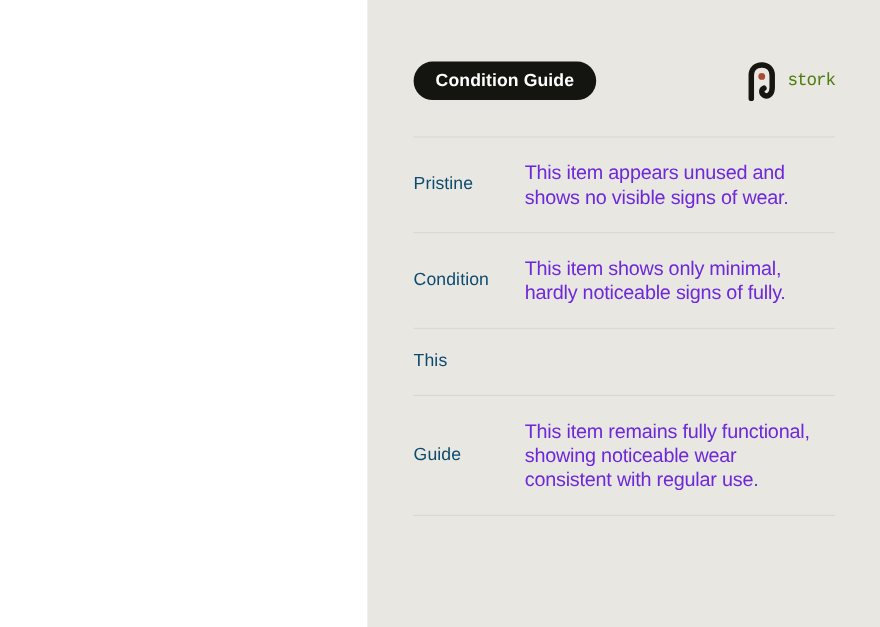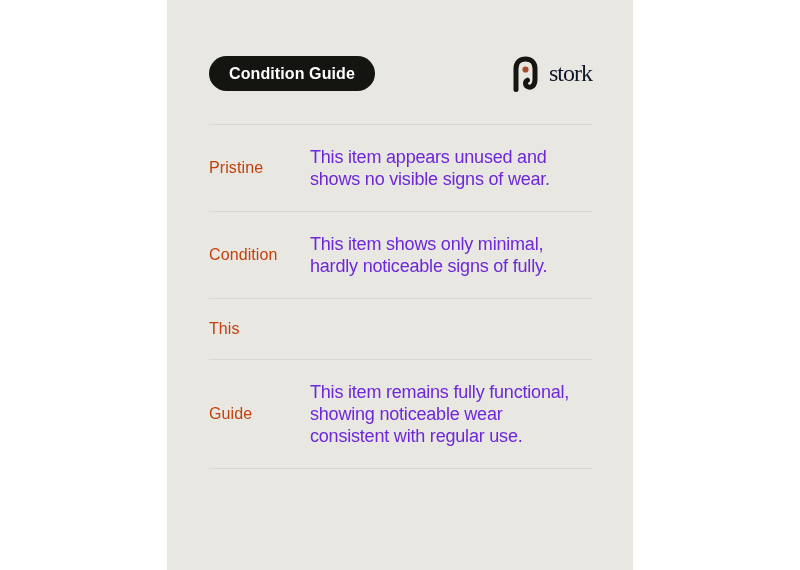--- a/index.html
+++ b/index.html
@@ -8,21 +8,21 @@
     height: 570px;
     background: #ffffff;
     font-family: "Liberation Sans", sans-serif;
     overflow: hidden;
   }
   .page {
     width: 800px;
     height: 474px;
     background: #ffffff;
     display: flex;
-    justify-content: center;
+    justify-content: flex-end;
   }
   .panel {
     width: 466px;
     height: 570px;
     background: #e9e7e2;
     padding: 0 41px 0 42px;
   }
   .header {
     margin-top: 56px;
     height: 35px;
@@ -43,39 +43,39 @@
     letter-spacing: 0.1px;
     white-space: nowrap;
   }
   .brand {
     display: flex;
     align-items: center;
     gap: 8px;
   }
   .brand-icon { display: block; }
   .brand-name {
-    font-family: Liberation Serif, serif;
-    font-size: 24px;
+    font-family: Liberation Mono, monospace;
+    font-size: 16px;
     letter-spacing: -1px;
-    color: #0f172a;
+    color: #4d7c0f;
     line-height: 1;
     padding-bottom: 2px;
   }
   .table { margin-top: 33px; }
   .row {
     display: grid;
     grid-template-columns: 101px 1fr;
     align-items: center;
     padding: 21px 0;
     border-top: 1px solid #d9d7d1;
   }
   .row:last-child { border-bottom: 1px solid #d9d7d1; }
   .cond-label {
     font-size: 16px;
-    color: #c2410c;
+    color: #0c4a6e;
     letter-spacing: 0.1px;
   }
   .cond-desc {
     font-size: 18px;
     line-height: 22px;
     letter-spacing: -0.2px;
     color: #6d28d9;
     white-space: pre-line;
     margin-right: -12px;
   }

